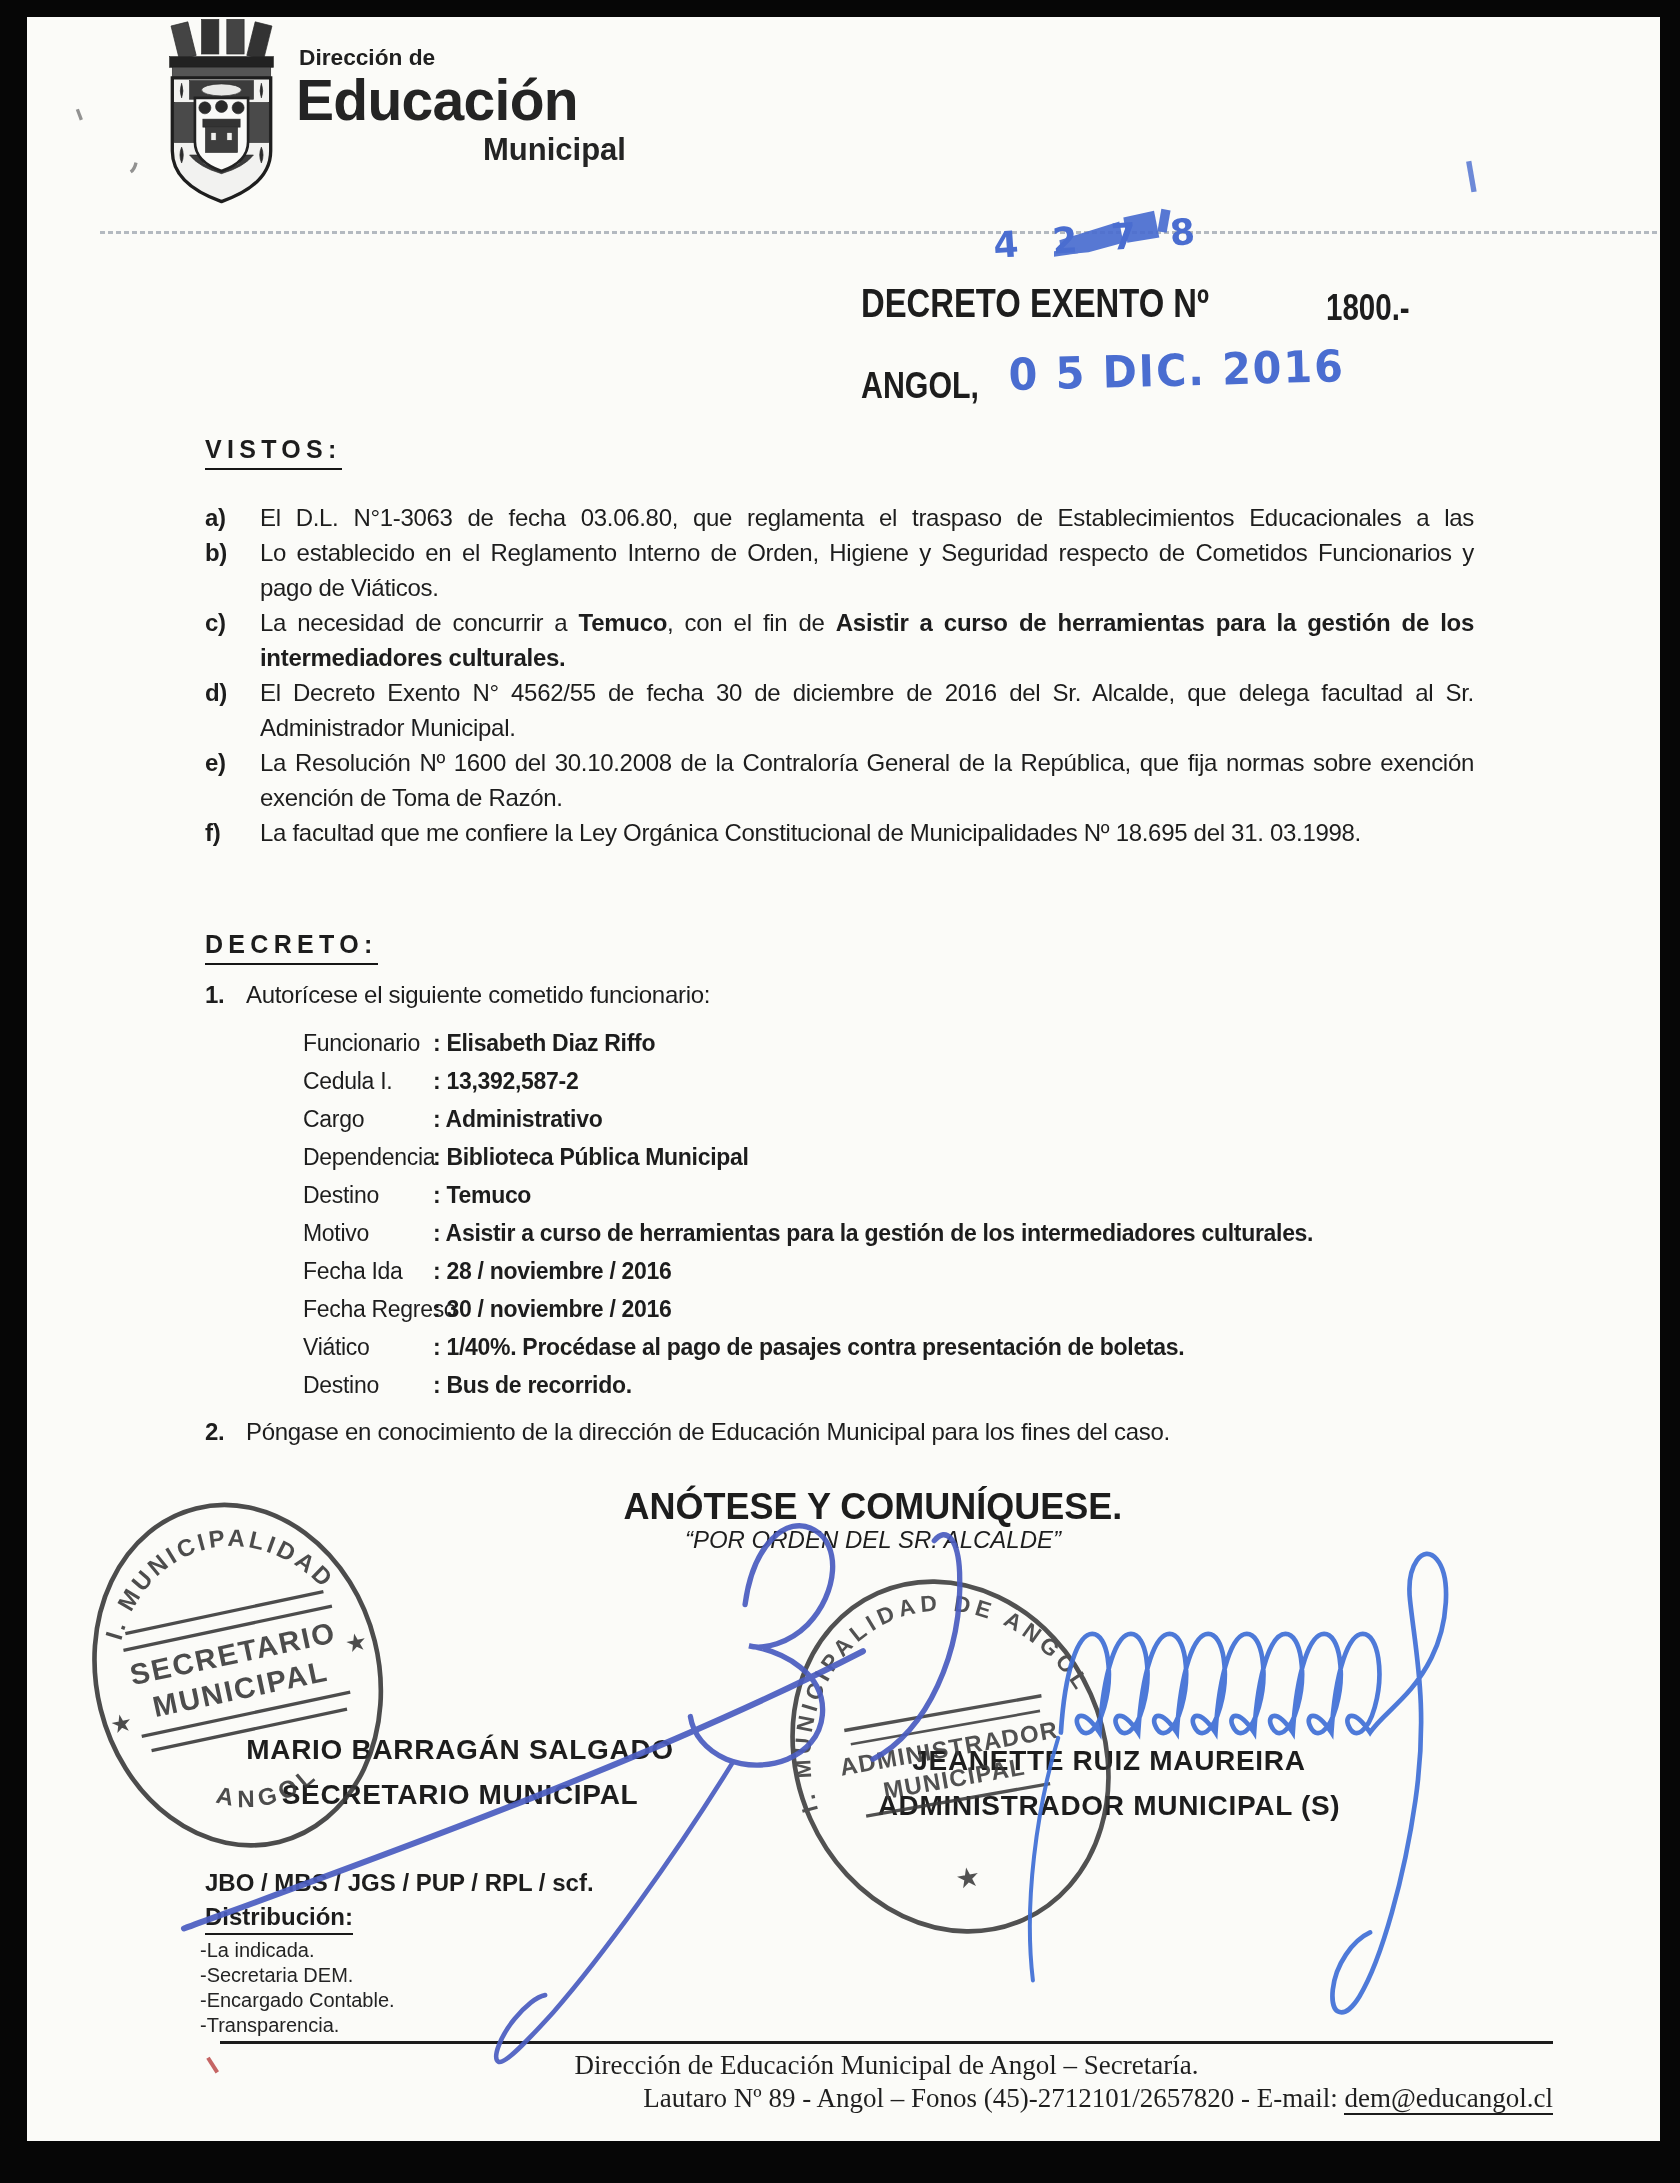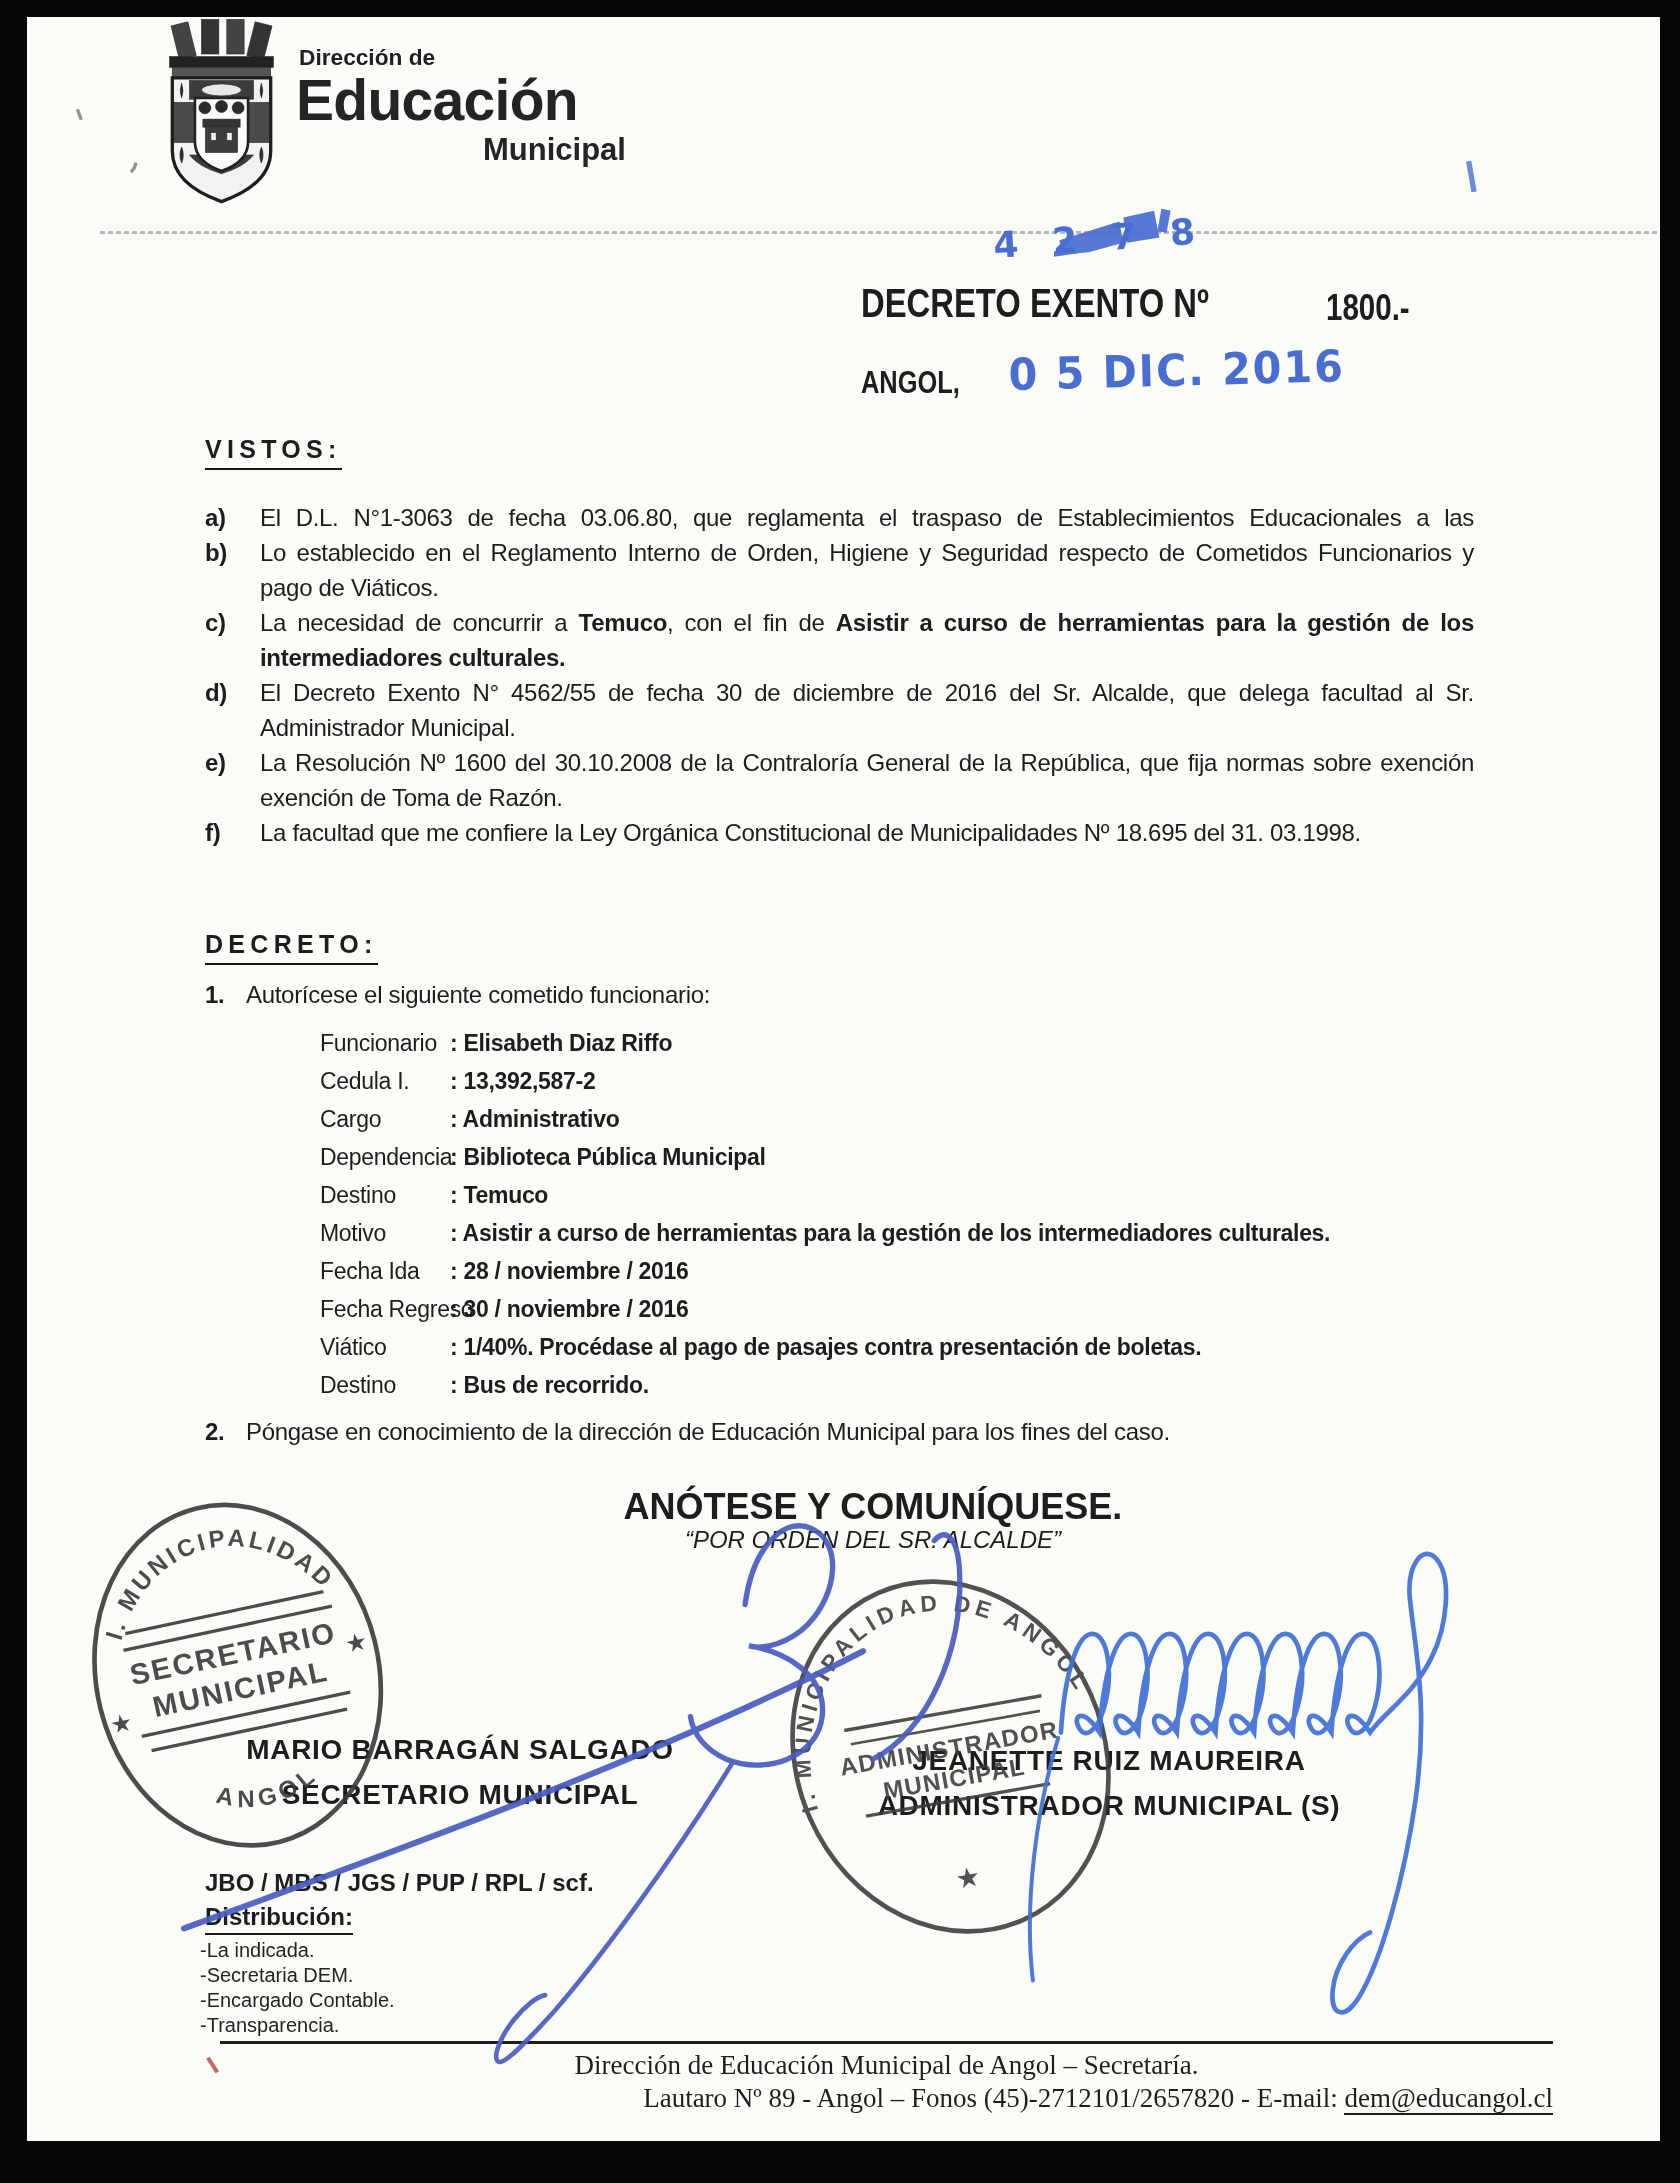--- a/index.html
+++ b/index.html
@@ -19,40 +19,40 @@
     background:repeating-linear-gradient(90deg,#8d96a2 0 4.7px,rgba(0,0,0,0) 4.7px 8px);}
   
   .num4278{left:992px;top:225px;font-family:"DejaVu Sans",sans-serif;font-size:36px;font-weight:bold;
     letter-spacing:10.7px;transform:rotate(-4deg);transform-origin:left top;}
   .datestamp{left:1008px;top:349px;font-family:"DejaVu Sans",sans-serif;font-size:44px;font-weight:bold;
     letter-spacing:2px;transform:rotate(-1.5deg) scaleX(.94);transform-origin:left top;}
   
   .cond{display:inline-block;transform:scaleX(.82);transform-origin:left top;white-space:nowrap;}
   .title{left:861px;top:281px;font-size:40px;font-weight:bold;}
   .decnum{left:1326px;top:287px;font-size:36px;font-weight:bold;}
-  .city{left:861px;top:365px;font-size:31px;font-weight:bold;}
+  .city{left:861px;top:365px;font-size:37px;font-weight:bold;}
   
   .sechead{font-size:25px;font-weight:bold;letter-spacing:5.3px;border-bottom:2.7px solid #161616;
     padding-bottom:4px;white-space:nowrap;}
   .h-vistos{left:205px;top:435px;}
   .h-decreto{left:205px;top:930px;}
   
   .vlist{left:205px;top:500px;width:1269px;font-size:24px;letter-spacing:-0.3px;line-height:35px;}
   .vrow{display:flex;align-items:flex-start;}
   .vmark{width:55px;flex:none;font-weight:bold;}
   .vbody{flex:1;}
   .jline{text-align:justify;text-align-last:justify;}
   .jline.last{text-align-last:left;}
   b{font-weight:bold;}
   .numitem{font-size:24px;letter-spacing:-0.3px;line-height:35px;display:flex;}
   .ni1{left:205px;top:977px;width:1273px;}
   .ni2{left:205px;top:1414px;width:1300px;}
   .nmark{width:41px;flex:none;font-weight:bold;}
   
-  .fields{left:320px;top:1030px;width:1200px;}
+  .fields{left:303px;top:1030px;width:1200px;}
   .frow{position:relative;height:38px;font-size:23px;letter-spacing:-0.3px;}
   .flabel{position:absolute;left:0;top:0;white-space:nowrap;}
   .fvalue{position:absolute;left:130px;top:0;font-weight:bold;white-space:nowrap;}
   
   .anotese{left:540px;top:1486px;width:666px;text-align:center;font-size:36px;font-weight:bold;}
   .pororden{left:540px;top:1526px;width:666px;text-align:center;font-size:24px;font-style:italic;font-weight:500;}
   
   .signame{width:546px;text-align:center;font-size:28px;font-weight:bold;letter-spacing:0.7px;white-space:nowrap;}
   .sn1{left:187px;top:1734px;}  .st1{left:187px;top:1779px;}
   .sn2{left:836px;top:1745px;} .st2{left:836px;top:1790px;}

